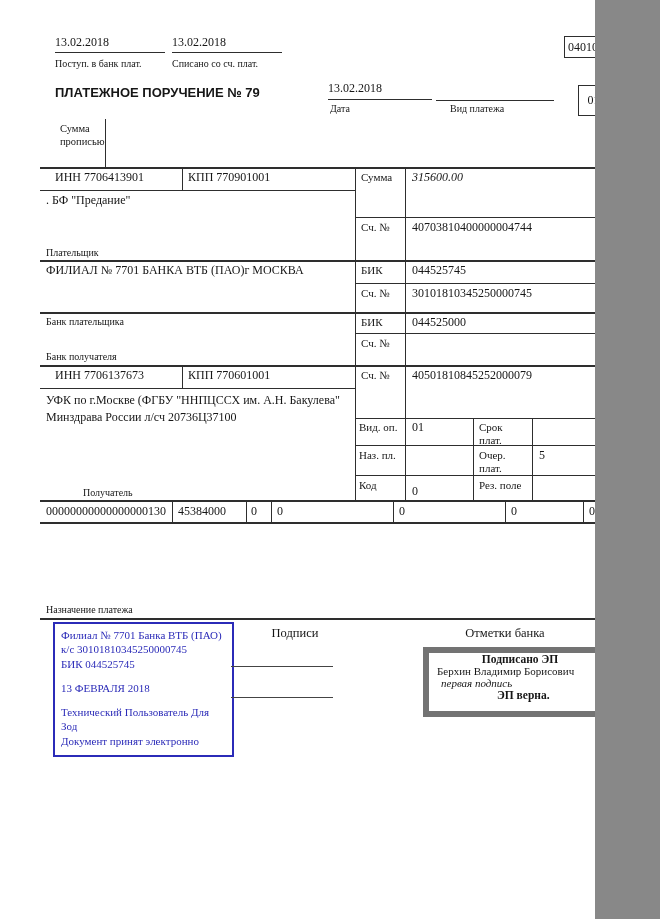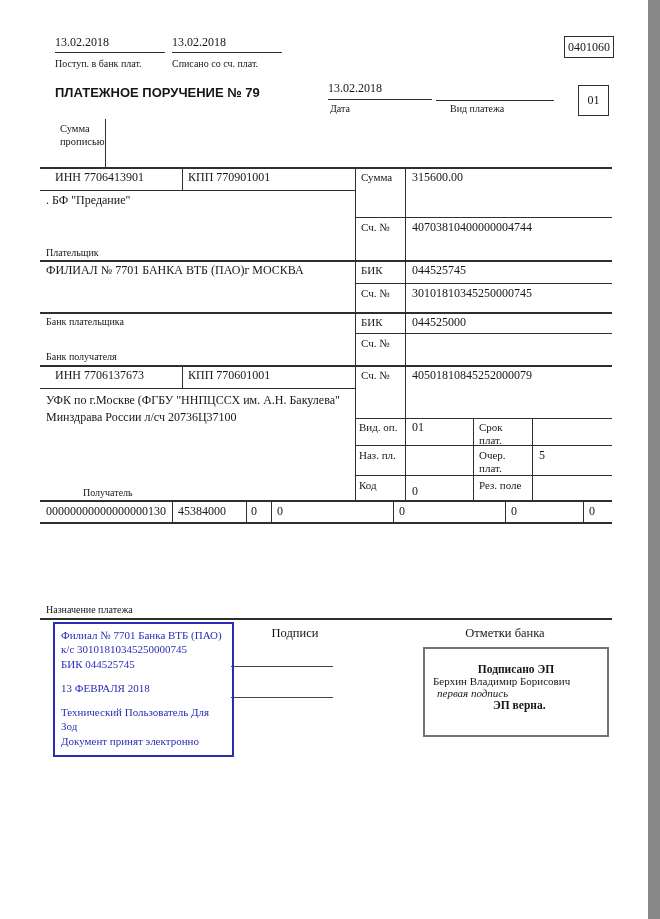--- a/index.html
+++ b/index.html
@@ -1,30 +1,30 @@
 <!DOCTYPE html>
 <html><head>
 <meta charset="utf-8">
 <style>
   html,body{margin:0;padding:0;background:#888;}
-  #page{position:relative;width:648px;height:919px;background:#fff;
+  #page{position:relative;width:595px;height:919px;background:#fff;
         font-family:"Liberation Serif",serif;color:#161616;overflow:hidden;}
   .abs{position:absolute;}
   .val{font-size:12px;line-height:1.15;}
   .lbl{font-size:10px;line-height:1.1;}
   .clbl{font-size:11px;line-height:1.15;}
   .hline{position:absolute;height:0;border-top:1px solid #2e2e2e;}
   .hline.thick{border-top-width:2px;}
   .vline{position:absolute;width:0;border-left:1px solid #2e2e2e;}
   .ubox{position:absolute;border:1px solid #2e2e2e;display:flex;align-items:center;justify-content:center;font-size:12px;}
   .underl{border-bottom:1px solid #2e2e2e;}
   .title{font-family:"Liberation Sans",sans-serif;font-weight:bold;font-size:13px;}
   .stamp{position:absolute;border:2px solid #2b2bb8;color:#2b2bb8;font-size:11px;line-height:1.3;padding:4px 6px;}
   .stamp-line{min-height:14px;}
-  .bankbox{position:absolute;border:2px solid #737373;font-size:11px;padding:14px 8px;}
+  .bankbox{position:absolute;border:6px solid #737373;font-size:11px;padding:0 8px;}
   .b{font-weight:bold;}
   .i{font-style:italic;}
 </style>
 </head>
 <body>
 
 <div id="page">
 
   <div class="abs val underl" style="left:55px;top:36px;width:110px;padding-bottom:2px;">13.02.2018</div>
   <div class="abs lbl" style="left:55px;top:58px;">Поступ. в банк плат.</div>
@@ -80,21 +80,21 @@
 
   <div class="abs lbl" style="left:46px;top:351px;">Банк получателя</div>
 
   <div class="abs val" style="left:55px;top:369px;">ИНН 7706137673</div>
   <div class="abs val" style="left:188px;top:369px;">КПП 770601001</div>
 
   <div class="abs val" style="left:46px;top:392px;width:300px;line-height:1.45;">УФК по г.Москве (ФГБУ "ННПЦССХ им. А.Н. Бакулева" Минздрава России л/сч 20736Ц37100</div>
   <div class="abs lbl" style="left:46px;top:487px;margin-left:37px;">Получатель</div>
 
   <div class="abs clbl" style="left:361px;top:171px;">Сумма</div>
-  <div class="abs val" style="left:412px;top:171px;">315600.00</div>
+  <div class="abs val" style="left:412px;top:171px;font-style:italic;">315600.00</div>
 
   <div class="abs clbl" style="left:361px;top:221px;">Сч. №</div>
   <div class="abs val" style="left:412px;top:221px;">40703810400000004744</div>
 
   <div class="abs clbl" style="left:361px;top:264px;">БИК</div>
   <div class="abs val" style="left:412px;top:264px;">044525745</div>
 
   <div class="abs clbl" style="left:361px;top:287px;">Сч. №</div>
   <div class="abs val" style="left:412px;top:287px;">30101810345250000745</div>
 

